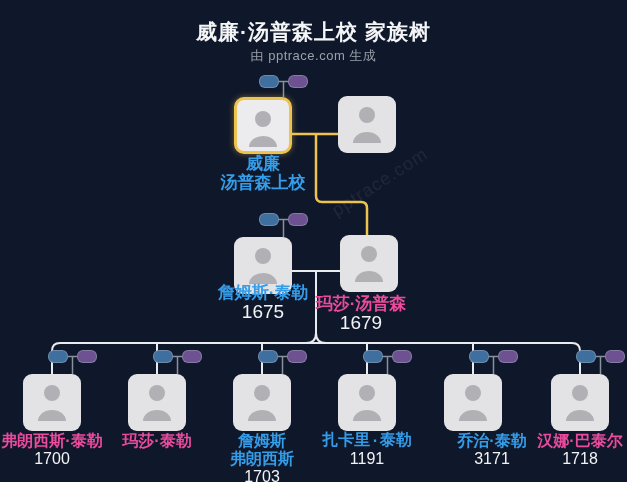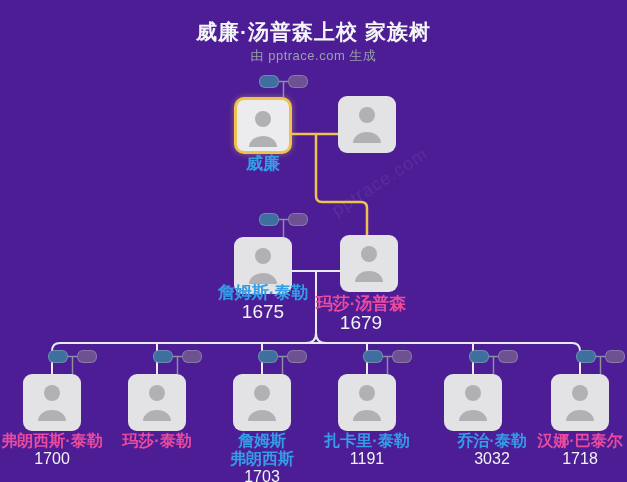--- a/index.html
+++ b/index.html
@@ -1,18 +1,18 @@
 <!DOCTYPE html>
 <html><head>
 <meta charset="utf-8">
 <style>
   html,body{margin:0;padding:0;background:#474b55;}
   #canvas{
     position:relative;width:627px;height:482px;overflow:hidden;
-    background:#4c1d95;
+    background:#0f172a;
     font-family:"Liberation Sans", sans-serif;
   }
   
   .title{
     position:absolute;top:18px;left:0;width:627px;text-align:center;
     font-size:21px;font-weight:bold;color:#f4f5f7;letter-spacing:1px;
   }
   .subtitle{
     position:absolute;top:47px;left:0;width:627px;text-align:center;
     font-size:13px;color:#9aa0aa;letter-spacing:.5px;
@@ -121,20 +121,21 @@
     <div class="avatar-head"></div>
     <div class="avatar-body"></div>
   </div>
   <div class="card" style="left:338px;top:96px">
     <div class="avatar-head"></div>
     <div class="avatar-body"></div>
   </div>
 
   <div class="label big" style="left:193px;top:154px;width:140px">
     <span class="name-line" style="color: rgb(53, 156, 232);">威廉</span>
+    <span class="name-line" style="color: rgb(53, 156, 232);">汤普森上校</span>
   </div>
 
   <div class="mini father" style="left:259px;top:213px"></div>
   <div class="mini mother" style="left:288px;top:213px"></div>
 
   <div class="card" style="left:234px;top:237px">
     <div class="avatar-head"></div>
     <div class="avatar-body"></div>
   </div>
   <div class="card" style="left:340px;top:235px">
@@ -186,35 +187,35 @@
     <span class="year">1703</span>
   </div>
 
   <div class="mini father" style="left:363px;top:350px"></div>
   <div class="mini mother" style="left:392px;top:350px"></div>
   <div class="card" style="left:338px;top:374px">
     <div class="avatar-head"></div>
     <div class="avatar-body"></div>
   </div>
   <div class="label" style="left:310px;top:432px;width:114px">
-    <span class="name-line" style="color: rgb(53, 156, 232);">扎卡里·泰勒</span>
+    <span class="name-line" style="color: rgb(53, 156, 232); font-family: Liberation Mono, monospace;">扎卡里·泰勒</span>
 
     <span class="year">1191</span>
   </div>
 
   <div class="mini father" style="left:469px;top:350px"></div>
   <div class="mini mother" style="left:498px;top:350px"></div>
   <div class="card" style="left:444px;top:374px">
     <div class="avatar-head"></div>
     <div class="avatar-body"></div>
   </div>
   <div class="label" style="left:435px;top:432px;width:114px">
     <span class="name-line" style="color: rgb(53, 156, 232);">乔治·泰勒</span>
 
-    <span class="year">3032</span>
+    <span class="year">3171</span>
   </div>
 
   <div class="mini father" style="left:576px;top:350px"></div>
   <div class="mini mother" style="left:605px;top:350px"></div>
   <div class="card" style="left:551px;top:374px">
     <div class="avatar-head"></div>
     <div class="avatar-body"></div>
   </div>
   <div class="label" style="left:523px;top:432px;width:114px">
     <span class="name-line" style="color: rgb(234, 75, 157);">汉娜·巴泰尔</span>

